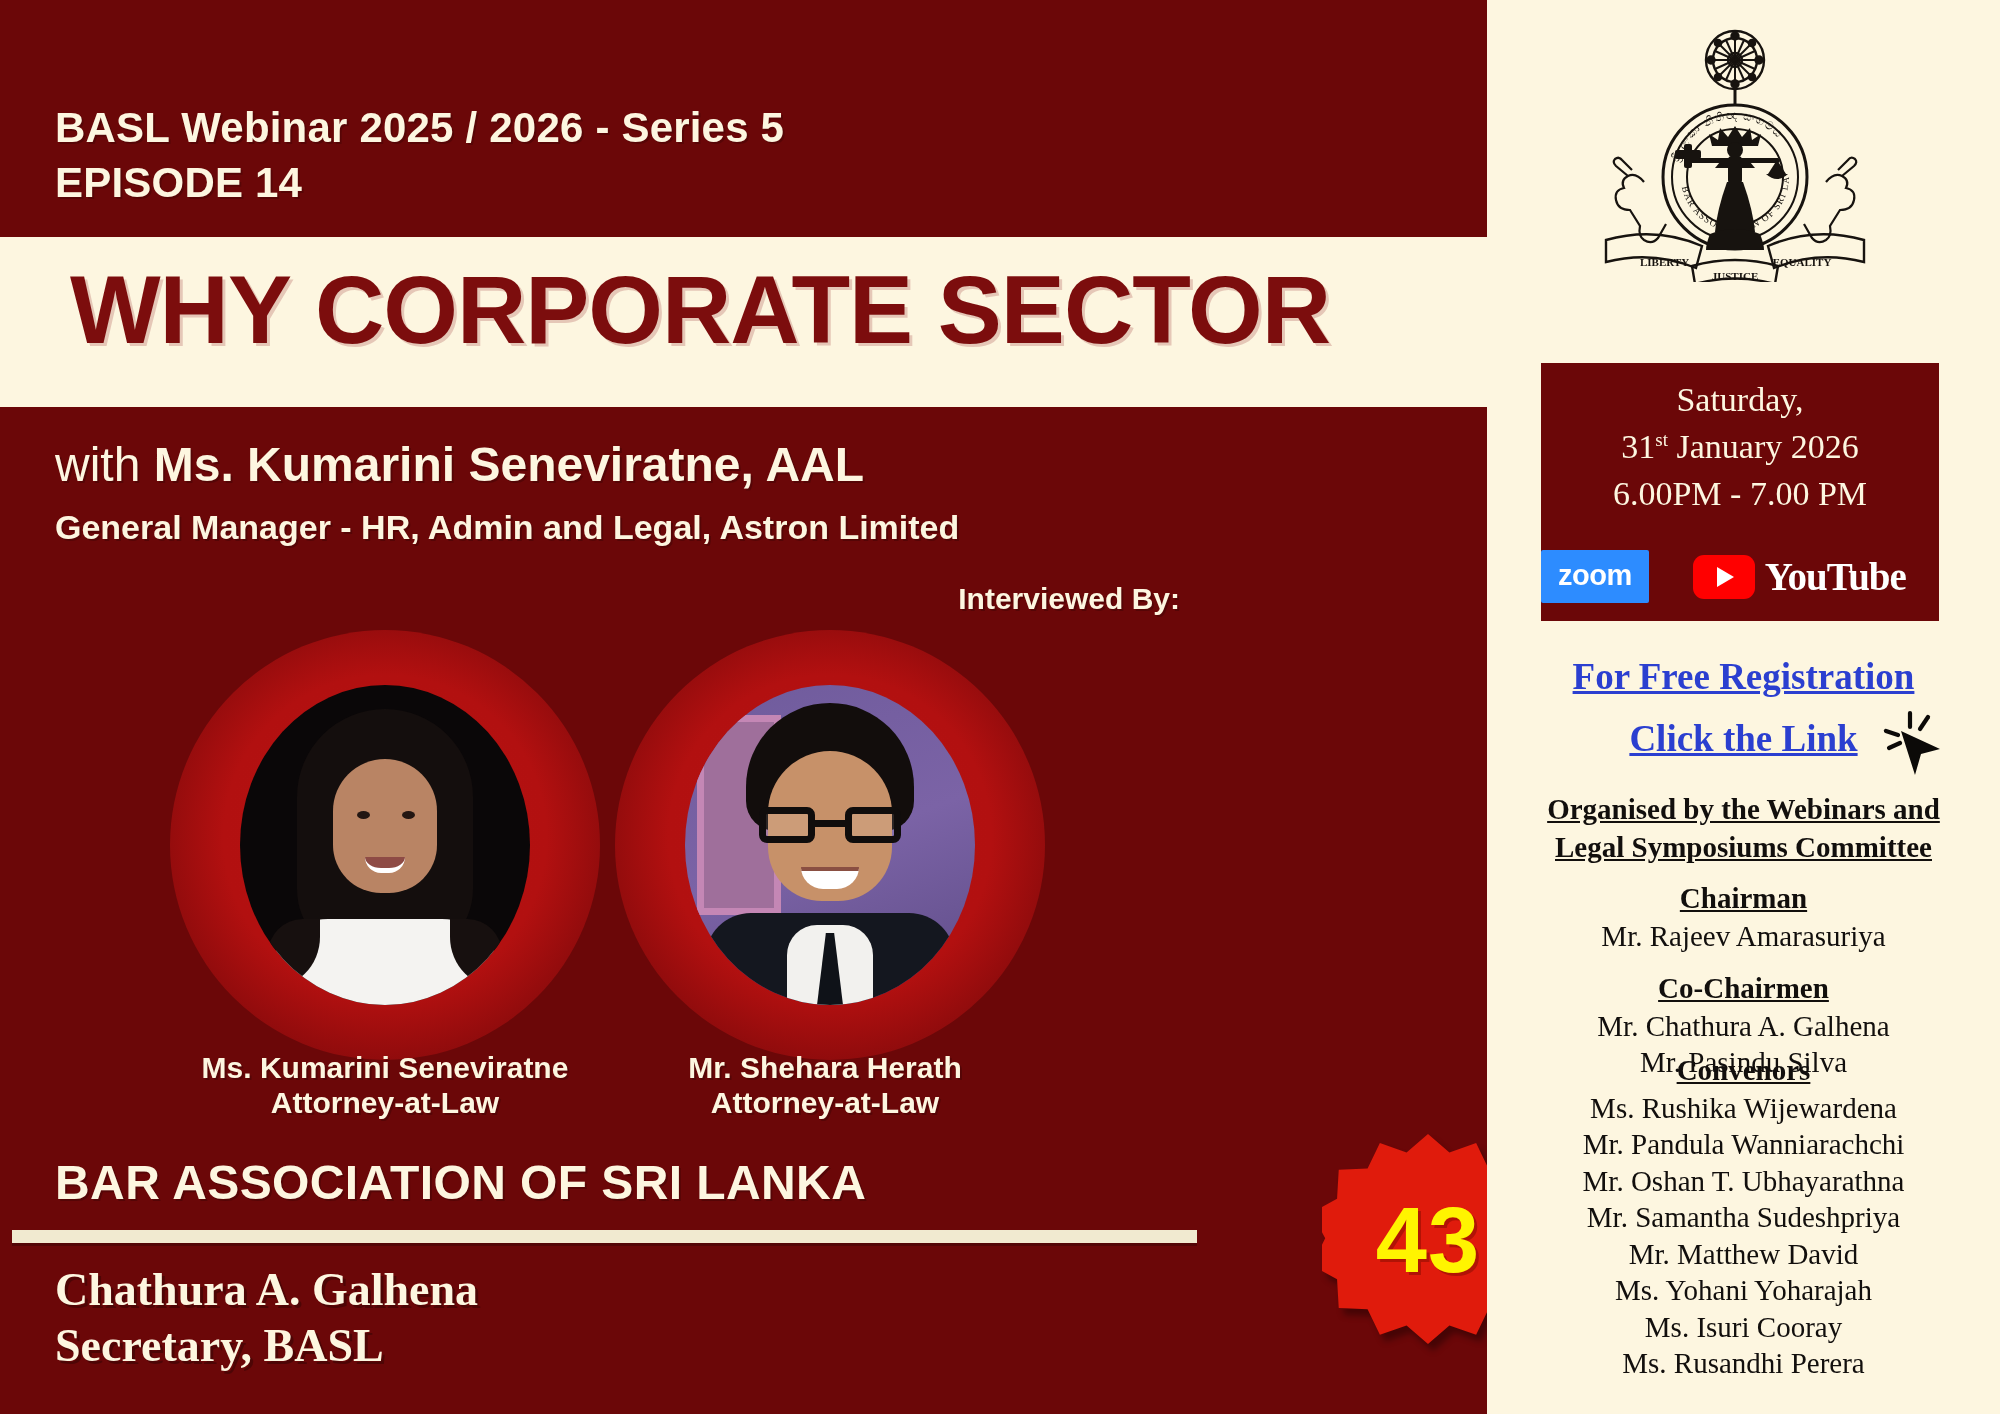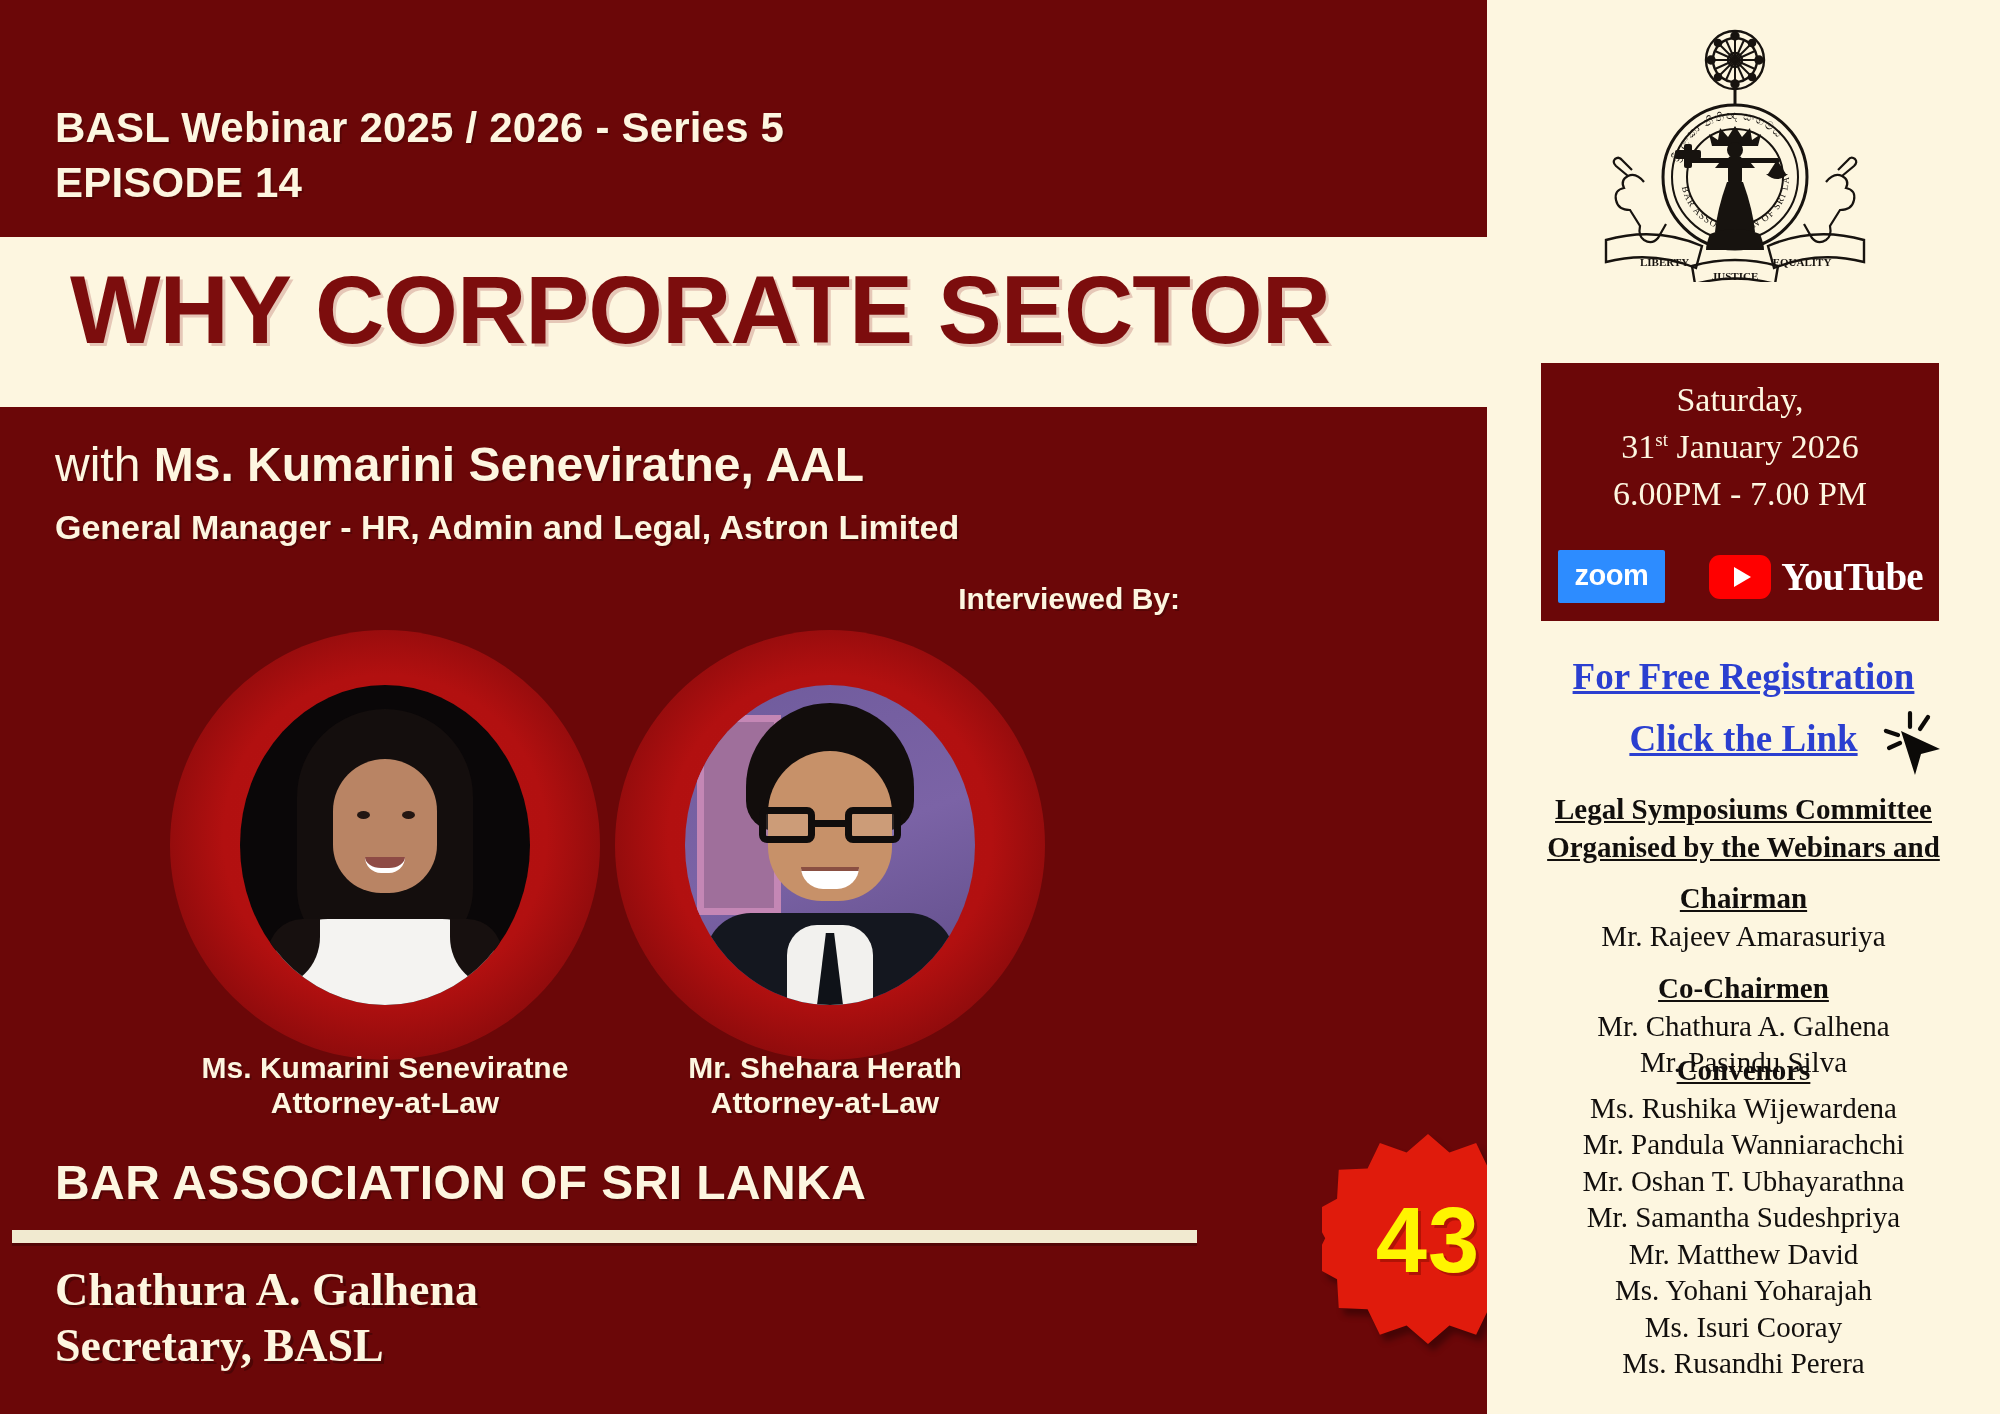--- a/index.html
+++ b/index.html
@@ -187,21 +187,21 @@
   #date-box {
     position:absolute; left:1541px; top:363px; width:398px; height:258px;
     background:#6b0708; color:#fdf6e0;
     font-family:"Liberation Serif", serif; text-align:center;
     padding-top:14px;
   }
   #date-box .dline { font-size:34px; line-height:1.38; }
   #date-box .sup { font-size:19px; vertical-align:super; }
   #logos-row {
     position:absolute; left:0; right:0; bottom:18px;
-    display:flex; align-items:center; justify-content:center; gap:30px;
+    display:flex; align-items:center; gap:30px;
   }
   #zoom-logo {
     background:#2d8cff; color:#fff; font-family:"Liberation Sans", sans-serif;
     font-size:29px; font-weight:bold; padding:9px 17px 11px; letter-spacing:-.5px;
     border-radius:2px;
   }
   #yt-logo { display:flex; align-items:center; gap:10px;margin-left:14px; }
   #yt-logo .play {
     width:62px; height:44px; background:#ff0000; border-radius:11px;
     display:flex; align-items:center; justify-content:center;
@@ -417,22 +417,22 @@
         <line x1="40" y1="8" x2="40" y2="22"></line>
         <line x1="58" y1="12" x2="50" y2="24"></line>
         <line x1="16" y1="26" x2="28" y2="30"></line>
         <line x1="19" y1="43" x2="30" y2="38"></line>
       </g>
       <path d="M31 26 L70 44 L51 49 L45 70 Z" fill="#0c0a08"></path>
     </svg>
   </div>
 
   <div id="organised">
+    <div>Organised by the Webinars and</div>
     <div>Legal Symposiums Committee</div>
-    <div>Organised by the Webinars and</div>
   </div>
 
   <div class="role-group" id="role-chairman">
     <div class="role-title">Chairman </div>
     <div class="role-name">Mr. Rajeev Amarasuriya</div>
   </div>
 
   <div class="role-group" id="role-cochair">
     <div class="role-title">Co-Chairmen</div>
     <div class="role-name">Mr. Chathura A. Galhena</div>

